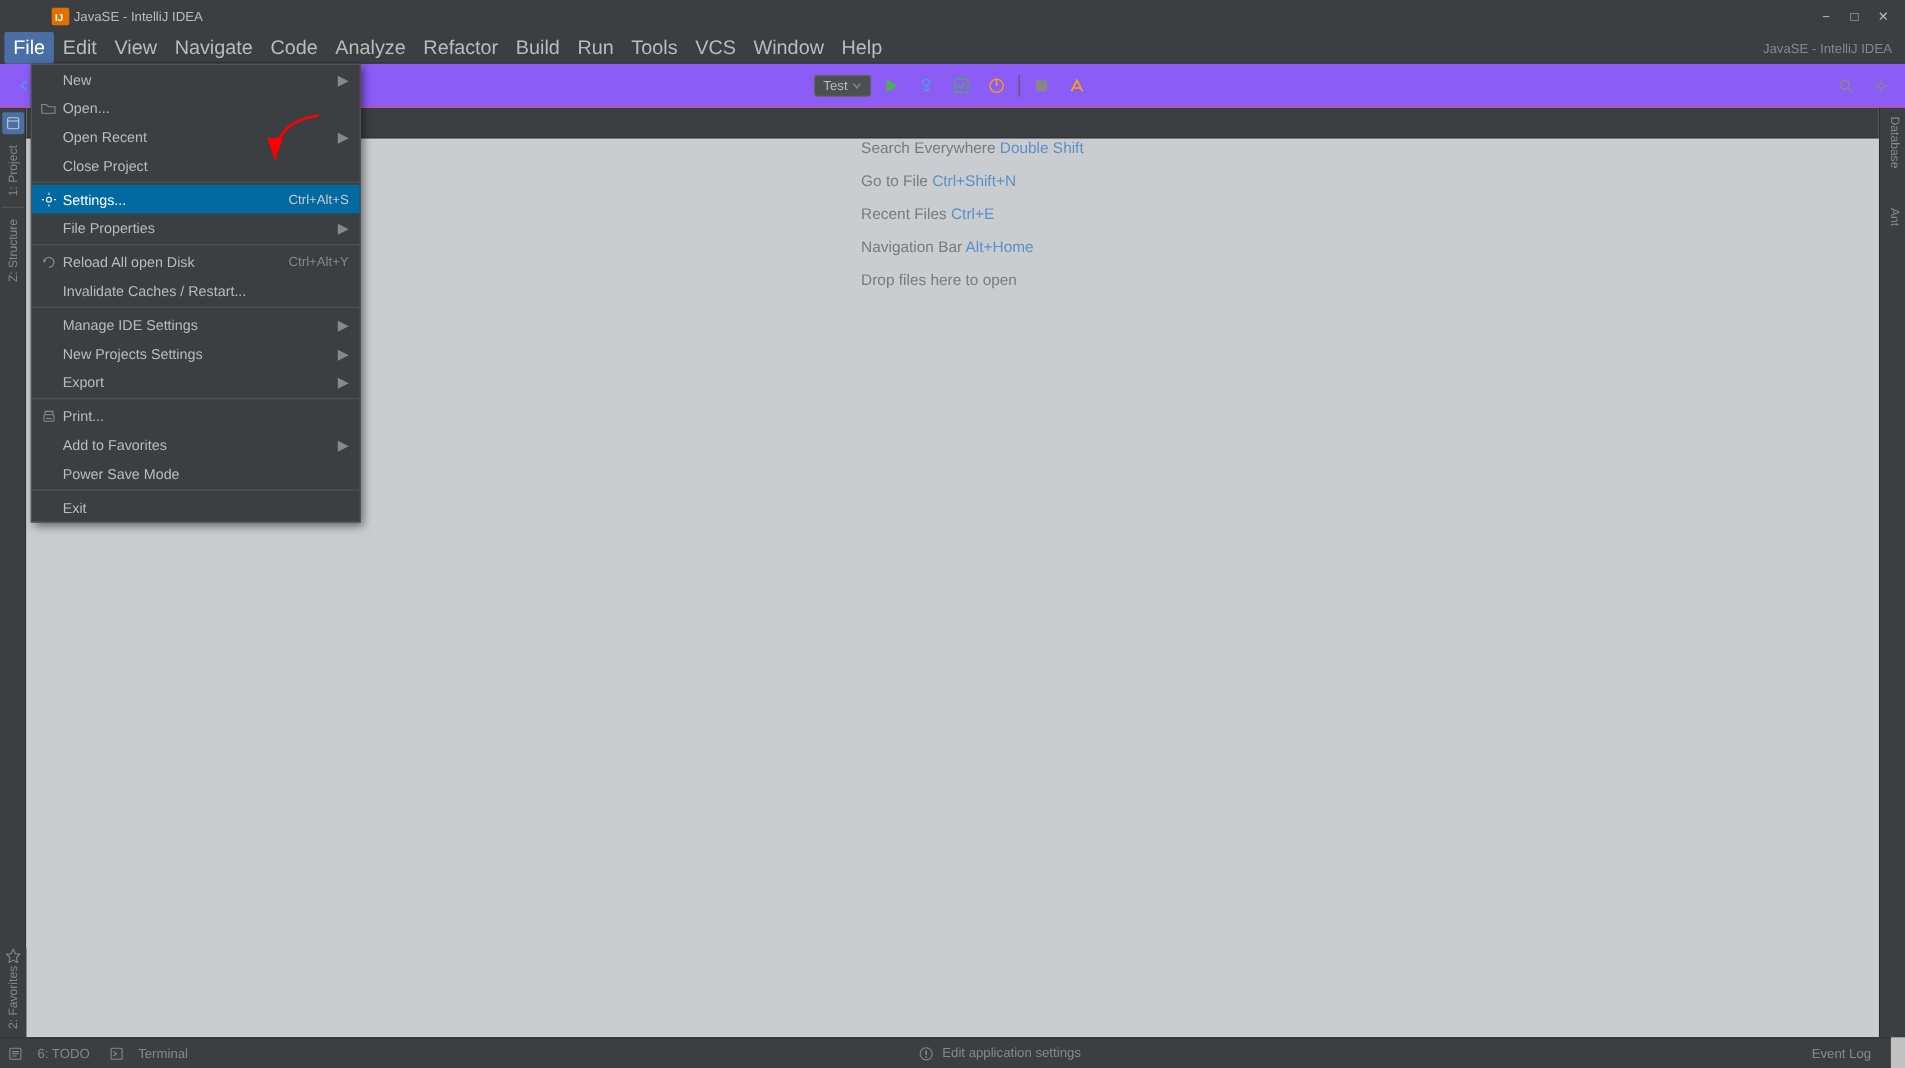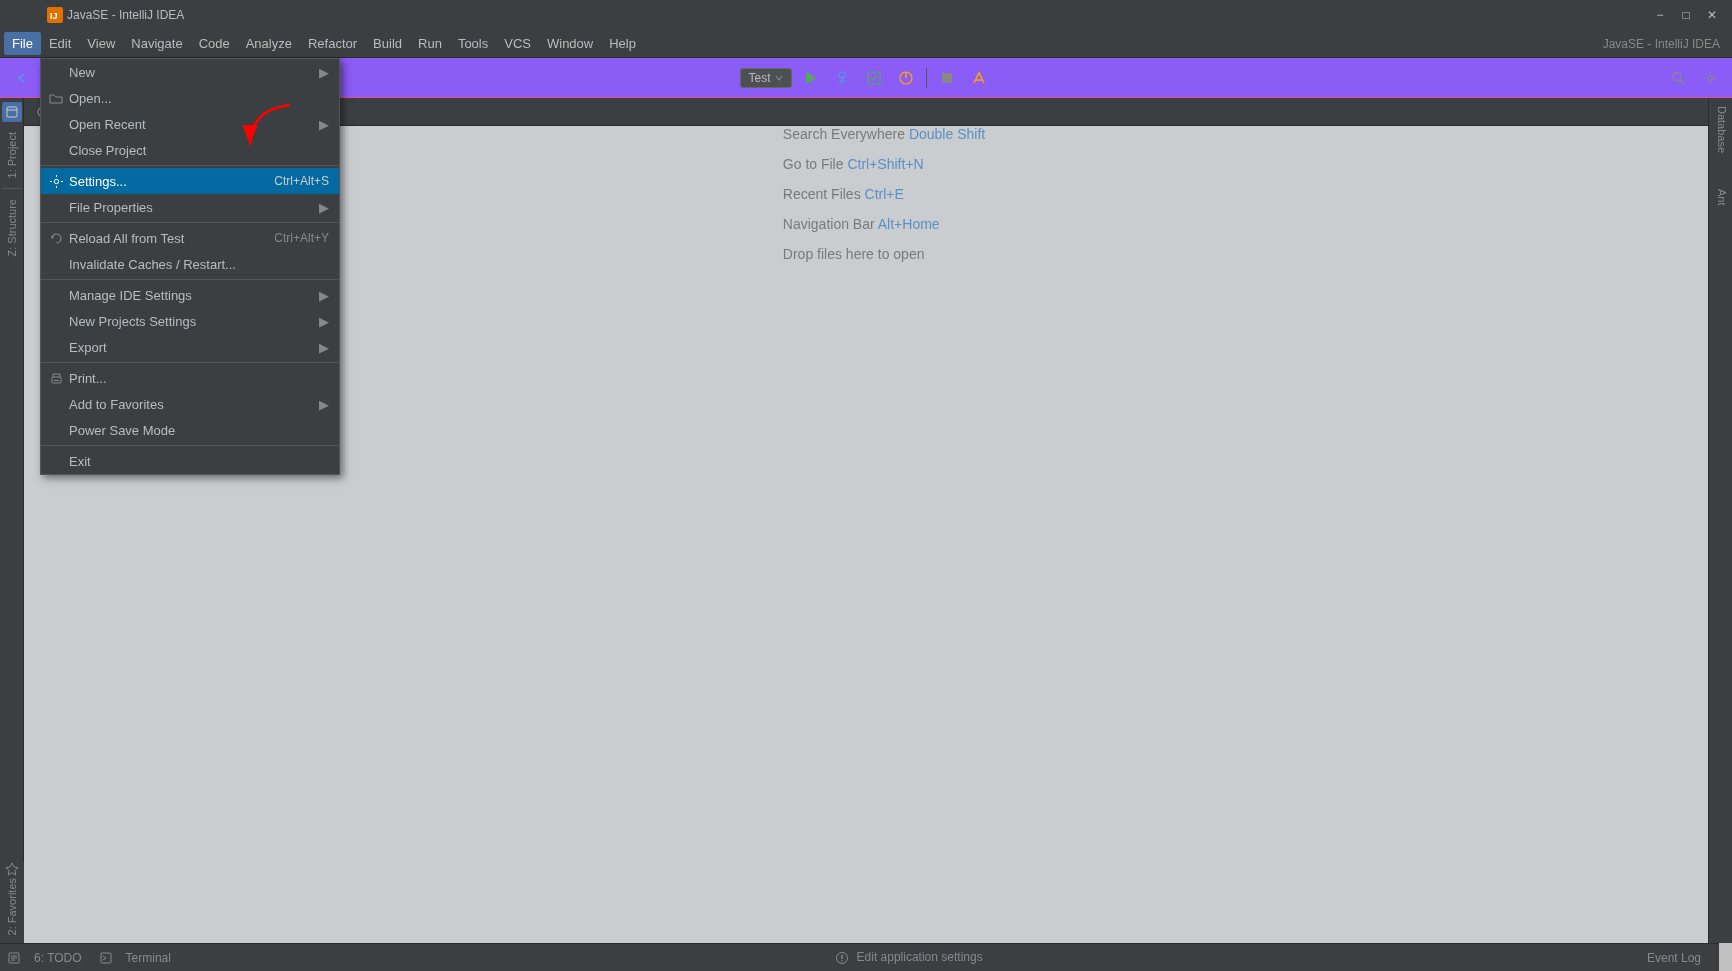--- a/index.html
+++ b/index.html
@@ -61,21 +61,21 @@
       background: #3c3f41;
       display: flex;
       align-items: center;
       padding: 0 4px;
       border-bottom: 1px solid #2b2b2b;
     }
     .menu-item {
       padding: 4px 8px;
       color: #bbbbbb;
       cursor: pointer;
-      font-size: 13px;
+      font-size: 18px;
       border-radius: 2px;
       position: relative;
     }
     .menu-item.active {
       background: #4a6fa5;
       color: white;
     }
     .menu-bar-right {
       margin-left: auto;
       color: #888;
@@ -165,21 +165,21 @@
     .hint-line {
       font-size: 14px;
       color: #7a7a7a;
     }
     .hint-shortcut {
       color: #5b8fc7;
     }
     .dropdown-menu {
       position: absolute;
       top: 58px;
-      left: 40px;
+      left: 28px;
       width: 300px;
       background: #3c3f41;
       border: 1px solid #555;
       box-shadow: 3px 3px 8px rgba(0,0,0,0.5);
       z-index: 1000;
     }
     .menu-entry {
       display: flex;
       align-items: center;
       padding: 5px 10px 5px 28px;
@@ -494,21 +494,21 @@
   <div class="menu-separator"></div>
 
 
   <div class="menu-entry">
     <span class="icon-area">
       <svg width="13" height="13" viewBox="0 0 13 13">
           <path d="M2 6.5 A4.5 4.5 0 1 1 6.5 11" stroke="#888" stroke-width="1.2" fill="none"></path>
           <polygon points="1,4 4,4 2.5,7" fill="#888"></polygon>
         </svg>
     </span>
-    <span>Reload All from Test</span>
+    <span>Reload All open Disk</span>
     <span class="shortcut">Ctrl+Alt+Y</span>
   </div>
 
   <div class="menu-entry">
     <span class="icon-area"></span>
     <span>Invalidate Caches / Restart...</span>
   </div>
 
   <div class="menu-separator"></div>
 

